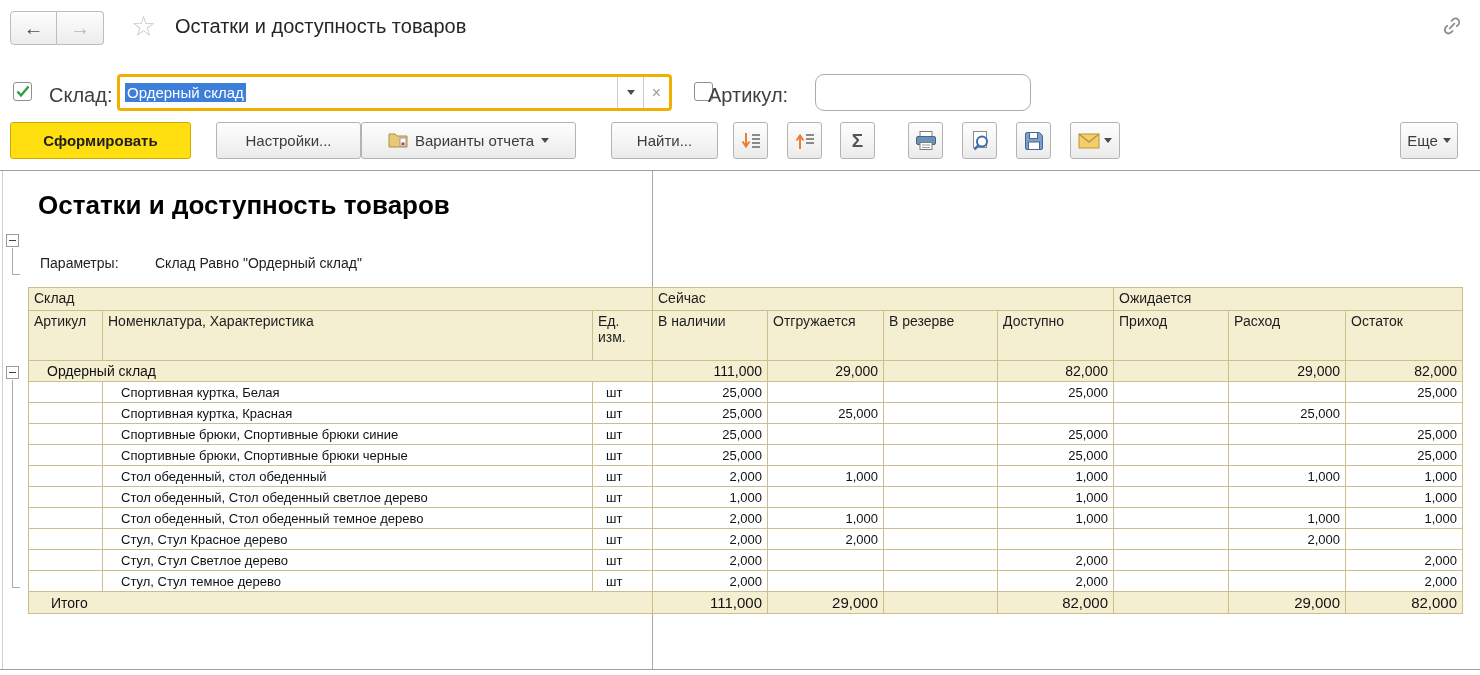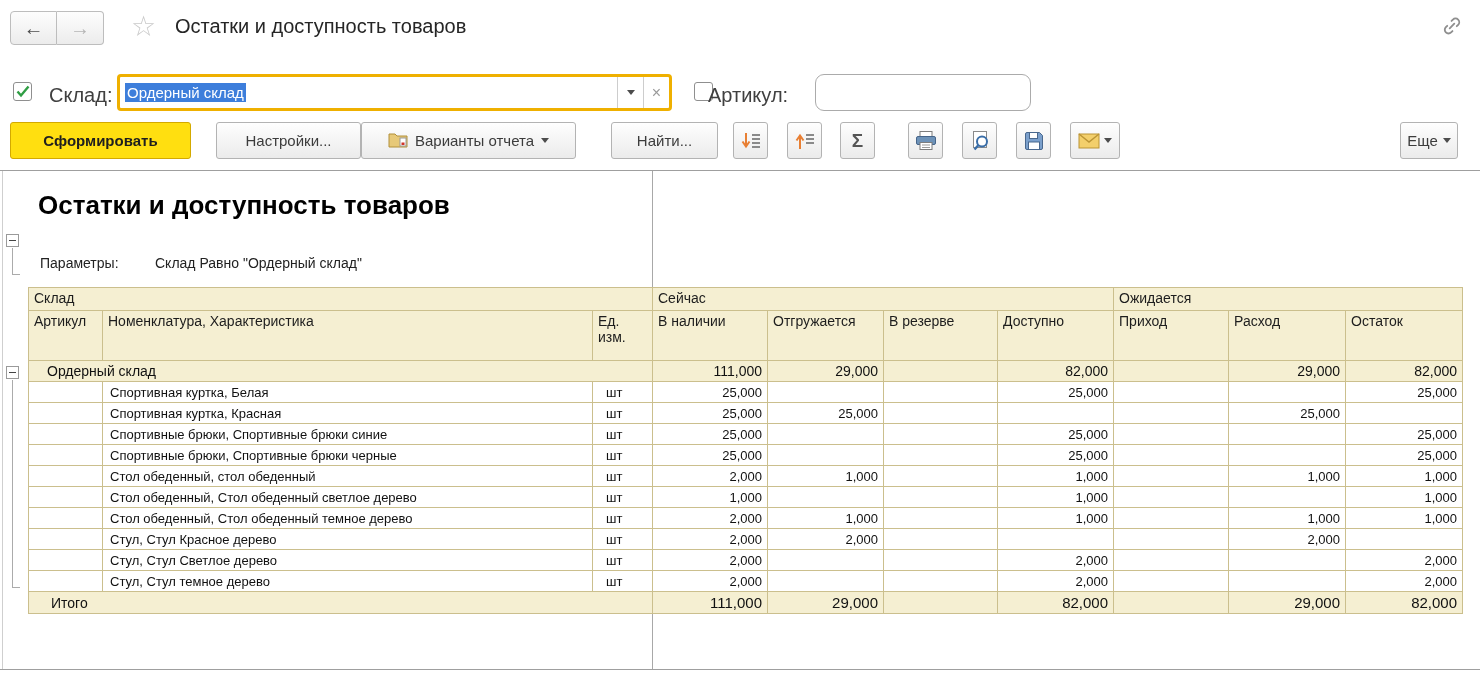--- a/index.html
+++ b/index.html
@@ -61,21 +61,21 @@
 
   
   table.rep { position:absolute; left:28px; top:287px; width:1434px; border-collapse:collapse; table-layout:fixed; }
   table.rep th, table.rep td { border:1px solid #cbbf8d; overflow:hidden; white-space:nowrap; }
   table.rep thead th { background:#f5efd2; font-weight:normal; font-size:14px; text-align:left;
     padding:2px 4px 0 5px; vertical-align:top; color:#1d1d1d; }
   tr.band th { height:23px; }
   tr.cols th { height:50px; white-space:normal; line-height:16px;margin-left:8px; }
   td { font-size:13px; height:21px; color:#111; }
   .c-num { text-align:right; padding-right:5px; }
-  .c-name { padding-left:7px; }
+  .c-name { padding-left:18px; }
   .c-unit { padding-left:13px; }
   .c-art  { }
   tr.group-row td { background:#f5efd2; font-size:14px; }
   tr.group-row .c-group { padding-left:18px; }
   tr.total-row td { background:#f5efd2; height:22px; font-size:15px; }
   tr.total-row .c-group { padding-left:22px; font-size:14px; }
 </style>
 </head>
 <body>
 

